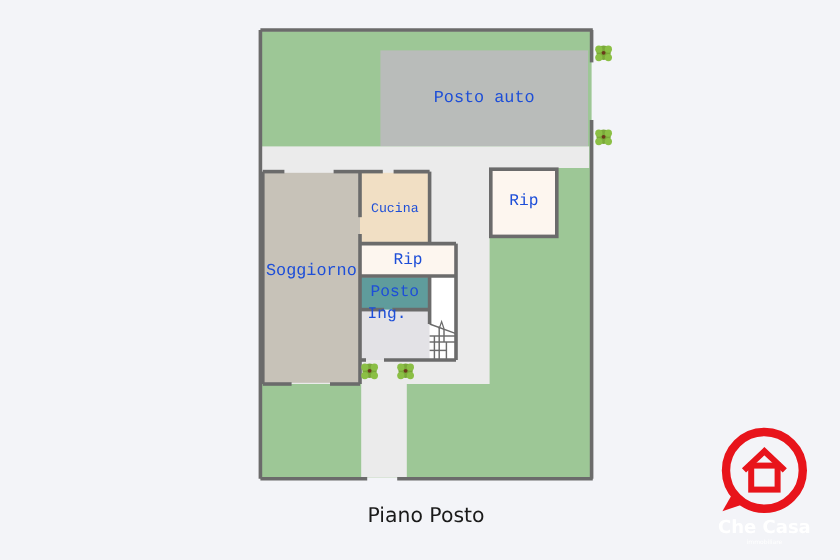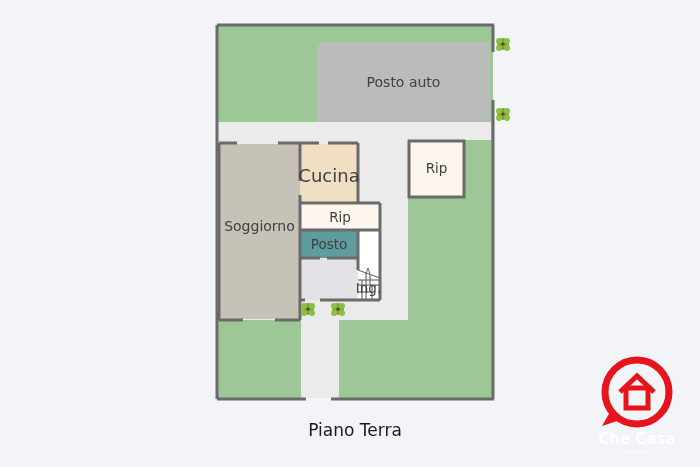--- a/index.html
+++ b/index.html
@@ -1,18 +1,18 @@
 <!DOCTYPE html>
 <html><head>
 <meta charset="utf-8">
 <style>
   html, body { margin:0; padding:0; }
   body { width:700px; height:467px; background:#f3f4f8; position:relative; overflow:hidden; font-family:"DejaVu Sans", "Liberation Sans", sans-serif; }
   .plan { position:absolute; left:0; top:0; width:700px; height:467px; }
-  .label { position:absolute; display:flex; align-items:center; justify-content:center; color:#404040; font-size:14px; }
+  .label { position:absolute; display:flex; align-items:center; justify-content:center; color:#1d4ed8; font-size:14px;font-family:Liberation Mono, monospace; }
   .caption { position:absolute; left:270px; top:420px; width:170px; text-align:center; font-size:17px; color:#1a1a1a; }
   .logo { position:absolute; left:598px; top:354px; width:78px; height:110px; }
   .logo-text { position:absolute; left:0; top:76px; width:78px; text-align:center; color:#ffffff; font-size:15px; font-weight:bold; }
   .logo-sub { position:absolute; left:0; top:95px; width:78px; text-align:center; color:#ffffff; font-size:5px; }
 </style>
 </head>
 <body>
 
 <svg class="plan" width="700" height="467" viewBox="0 0 700 467">
 
@@ -120,27 +120,27 @@
         <circle cx="4" cy="-3" r="3" fill="#8bbf45"></circle>
         <circle cx="4" cy="4" r="3" fill="#8bbf45"></circle>
         <circle cx="-4" cy="4" r="3" fill="#8bbf45"></circle>
         <circle r="1.6" fill="#6b3a1a"></circle>
     </g>
   </g>
 </svg>
 
 <div class="label" style="left:317px;top:70px;width:173px;height:24px;">Posto auto</div>
 <div class="label" style="left:219px;top:214px;width:81px;height:24px;font-size:14px;">Soggiorno</div>
-<div class="label" style="left:300px;top:163px;width:58px;height:24px;font-size:18px;">Cucina</div>
+<div class="label" style="left:300px;top:163px;width:58px;height:24px;font-size:11px;">Cucina</div>
 <div class="label" style="left:300px;top:205px;width:80px;height:24px;font-size:13.5px;">Rip</div>
 <div class="label" style="left:300px;top:232px;width:58px;height:24px;font-size:13.5px;">Posto</div>
-<div class="label" style="left:300px;top:276px;width:45px;height:24px;font-size:13.5px;padding-left:46px;">Ing.</div>
+<div class="label" style="left:300px;top:250px;width:45px;height:24px;font-size:13.5px;">Ing.</div>
 <div class="label" style="left:409px;top:156px;width:55px;height:24px;font-size:13.5px;">Rip</div>
 
-<div class="caption">Piano Terra</div>
+<div class="caption">Piano Posto</div>
 
 <div class="logo">
   <svg width="78" height="80" viewBox="0 0 78 80">
     <circle cx="39" cy="38" r="32" fill="none" stroke="#e8141b" stroke-width="7"></circle>
     <path d="M12 58 L4 72 L22 66 Z" fill="#e8141b"></path>
     <path d="M22 38 L39 22 L56 38" fill="none" stroke="#e8141b" stroke-width="5" stroke-linejoin="miter"></path>
     <rect x="28" y="34" width="22" height="20" fill="none" stroke="#e8141b" stroke-width="5"></rect>
   </svg>
   <div class="logo-text">Che Casa</div>
   <div class="logo-sub">immobiliare</div>

